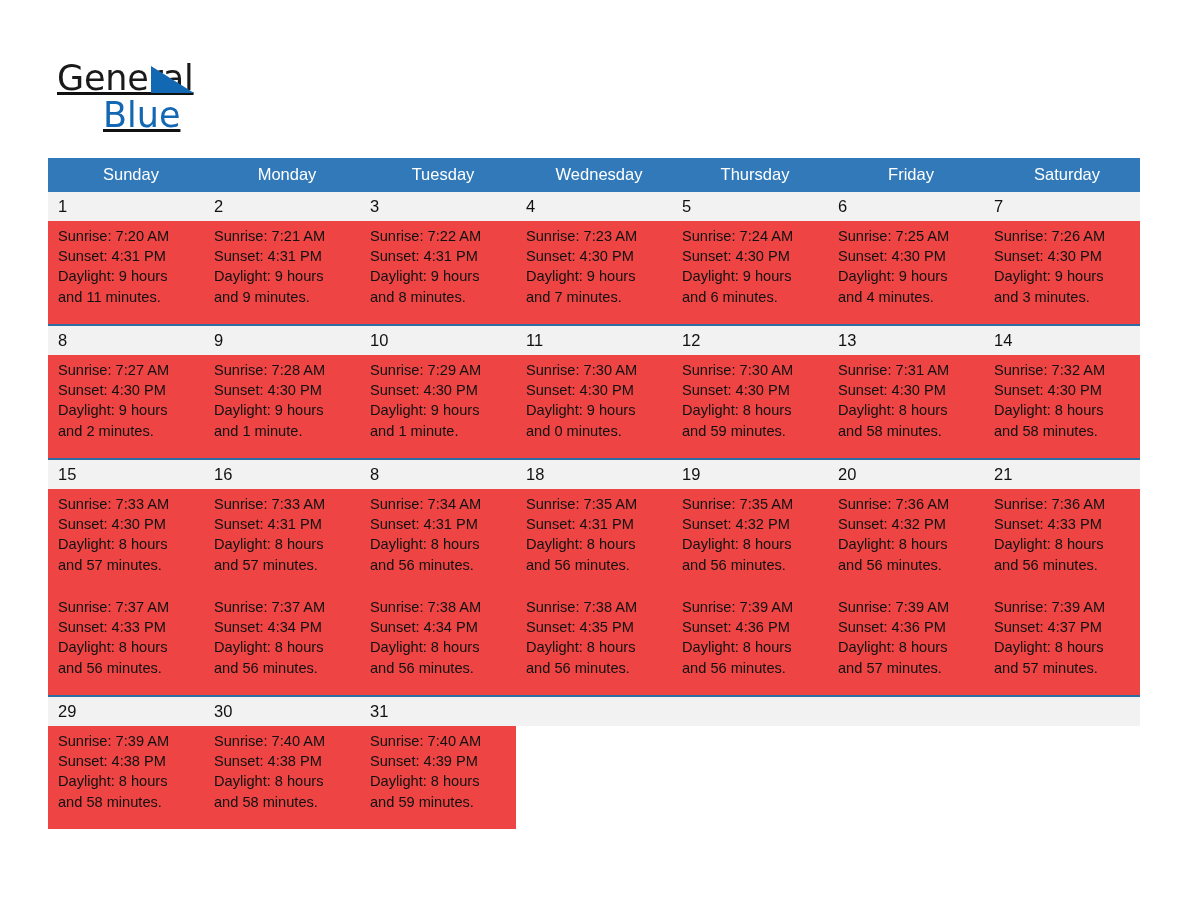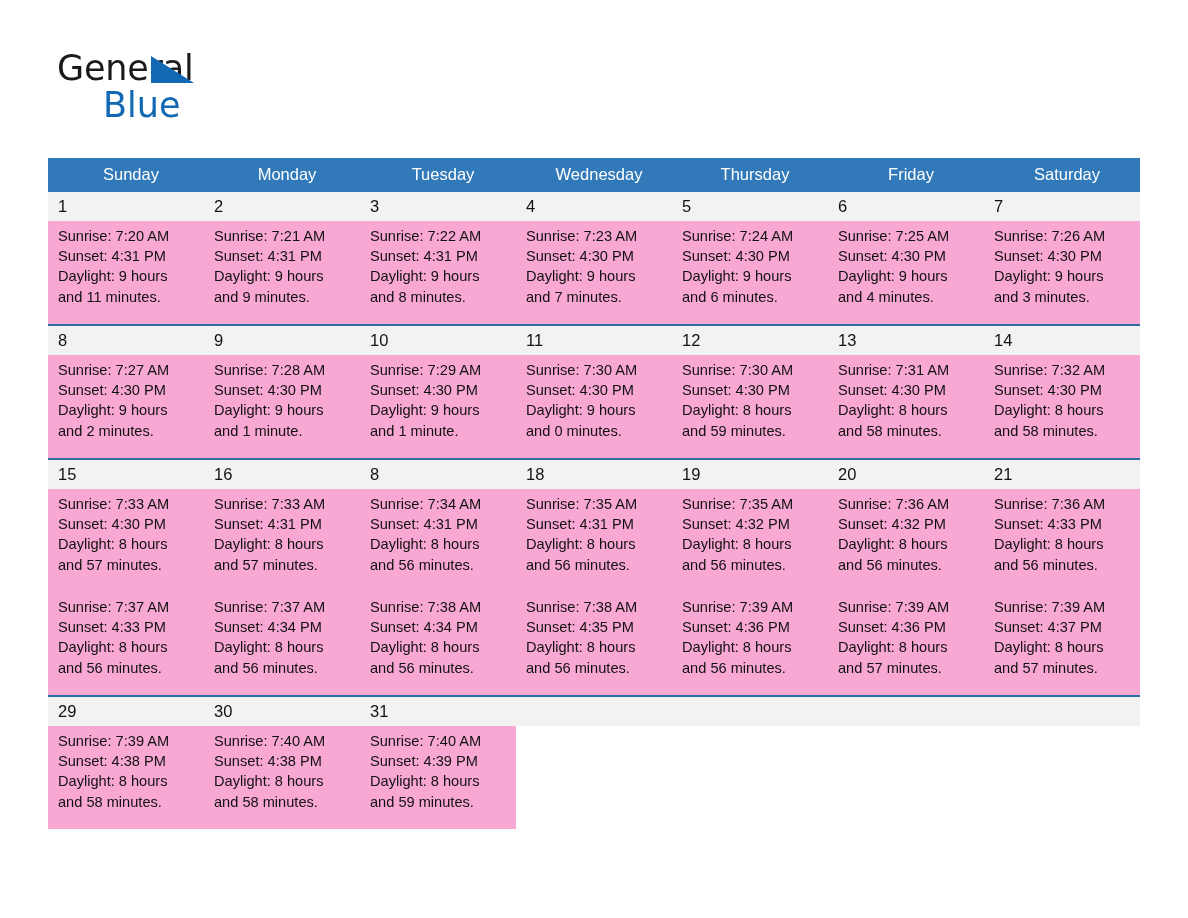--- a/index.html
+++ b/index.html
@@ -23,24 +23,25 @@
 
   
   .header {
     position: relative;
     height: 110px;
     padding: 0 48px;
   }
   .logo {
     position: absolute;
     left: 57px;
-    top: 51px;
+    top: 61px;
     width: 300px;
     height: 80px;
     line-height: 1;
+    text-decoration: underline;
   }
   .logo-row1 {
     position: relative;
     display: block;
     font-size: 35px;
     color: #1a1a1a;
     letter-spacing: -0.2px;
     font-family: "DejaVu Sans", sans-serif;
     font-weight: 400;
   }
@@ -108,21 +109,21 @@
     font-size: 16.5px;
     color: #111111;
     padding: 5px 0 5px 10px;
     height: 18px;
     vertical-align: top;
   }
   .wk-daynum.first td {
     border-top: none;
   }
   .wk-info td {
-    background: #f9a8d4;
+    background: #ef4444;
     vertical-align: top;
     padding: 5px 0 0 10px;
     height: 98px;
     font-size: 14.6px;
     line-height: 20.2px;
     color: #111111;
   }
   .wk-info td.empty,
   .wk-daynum td.empty {
     background: #ffffff;

